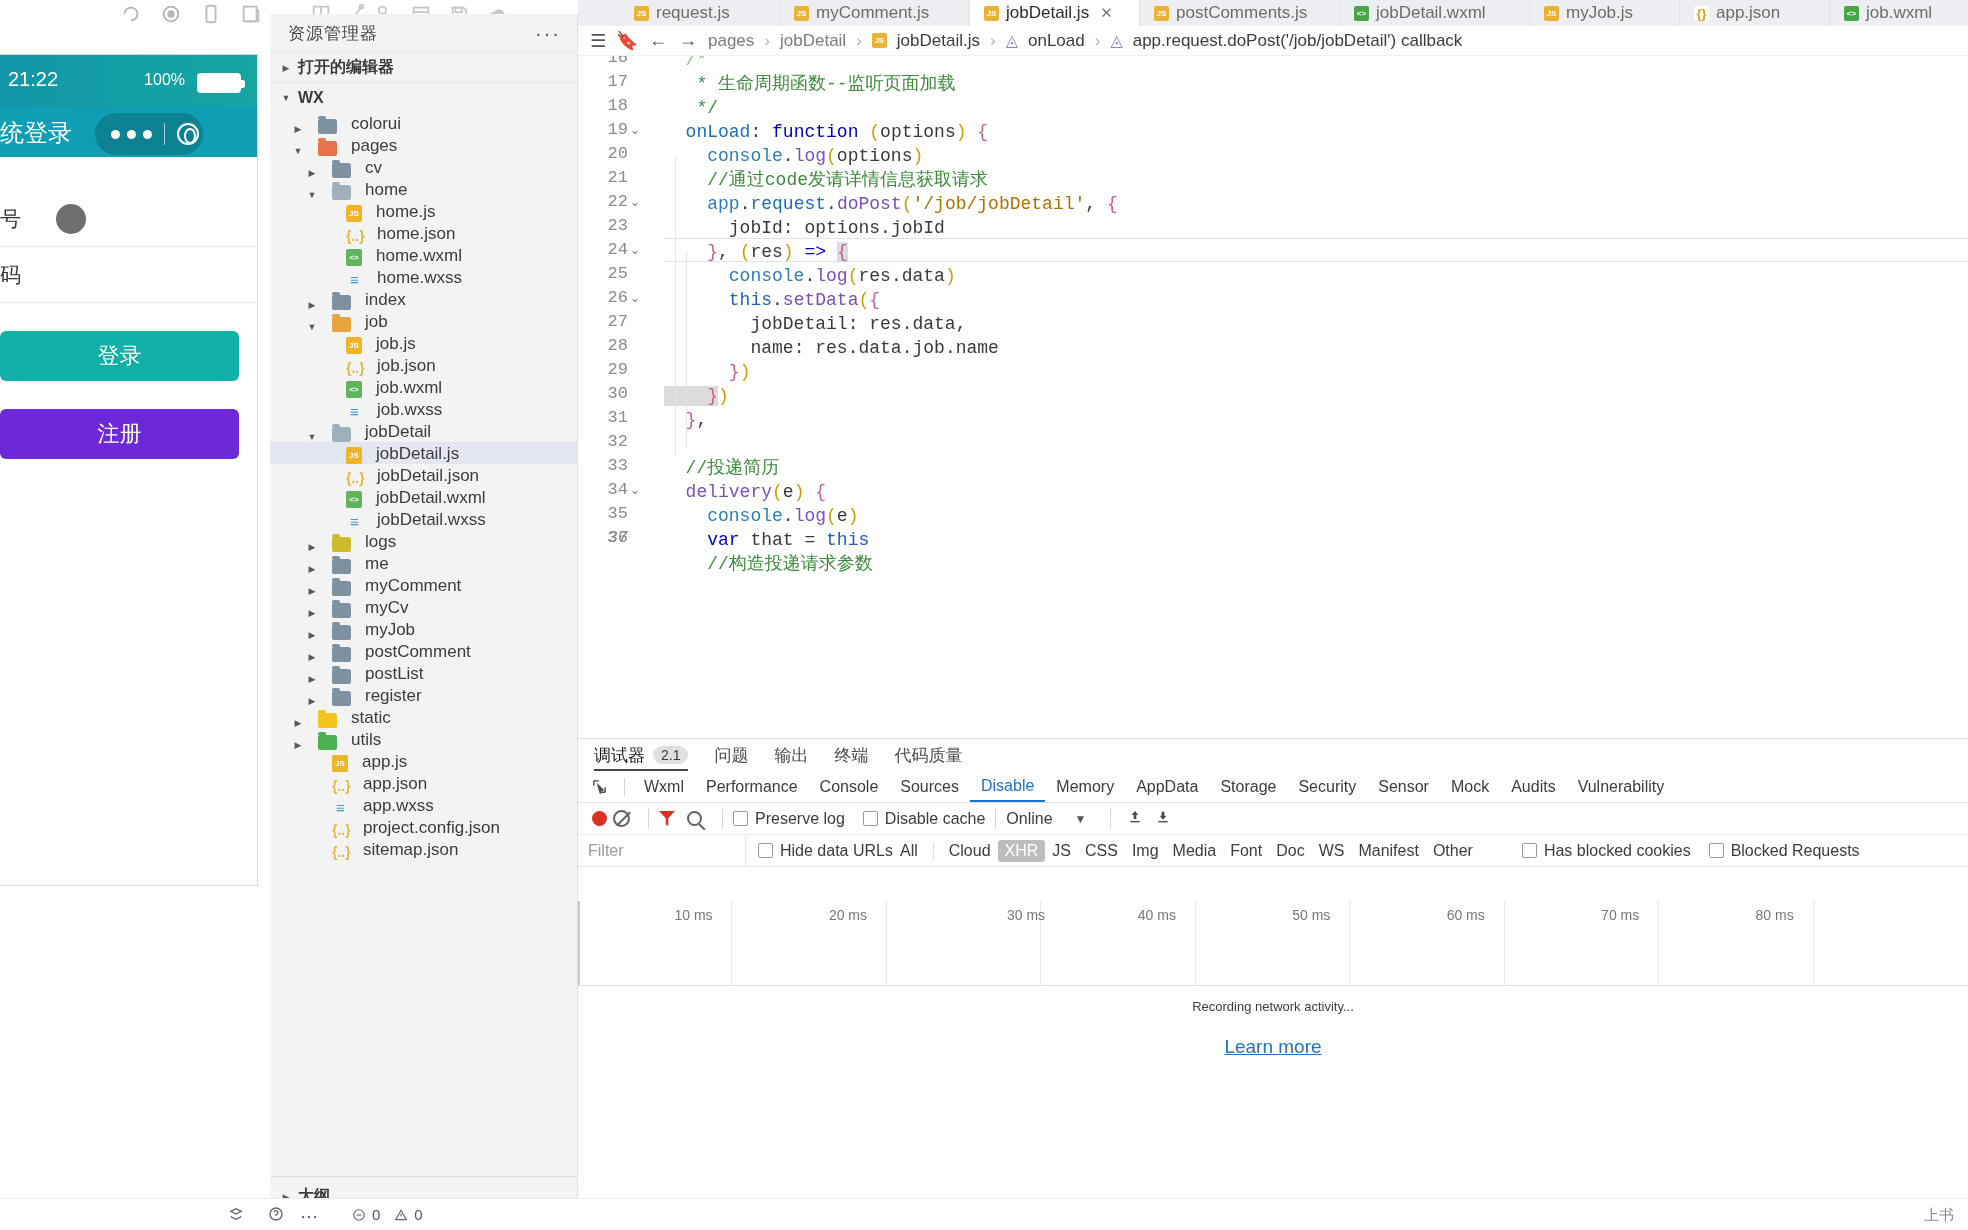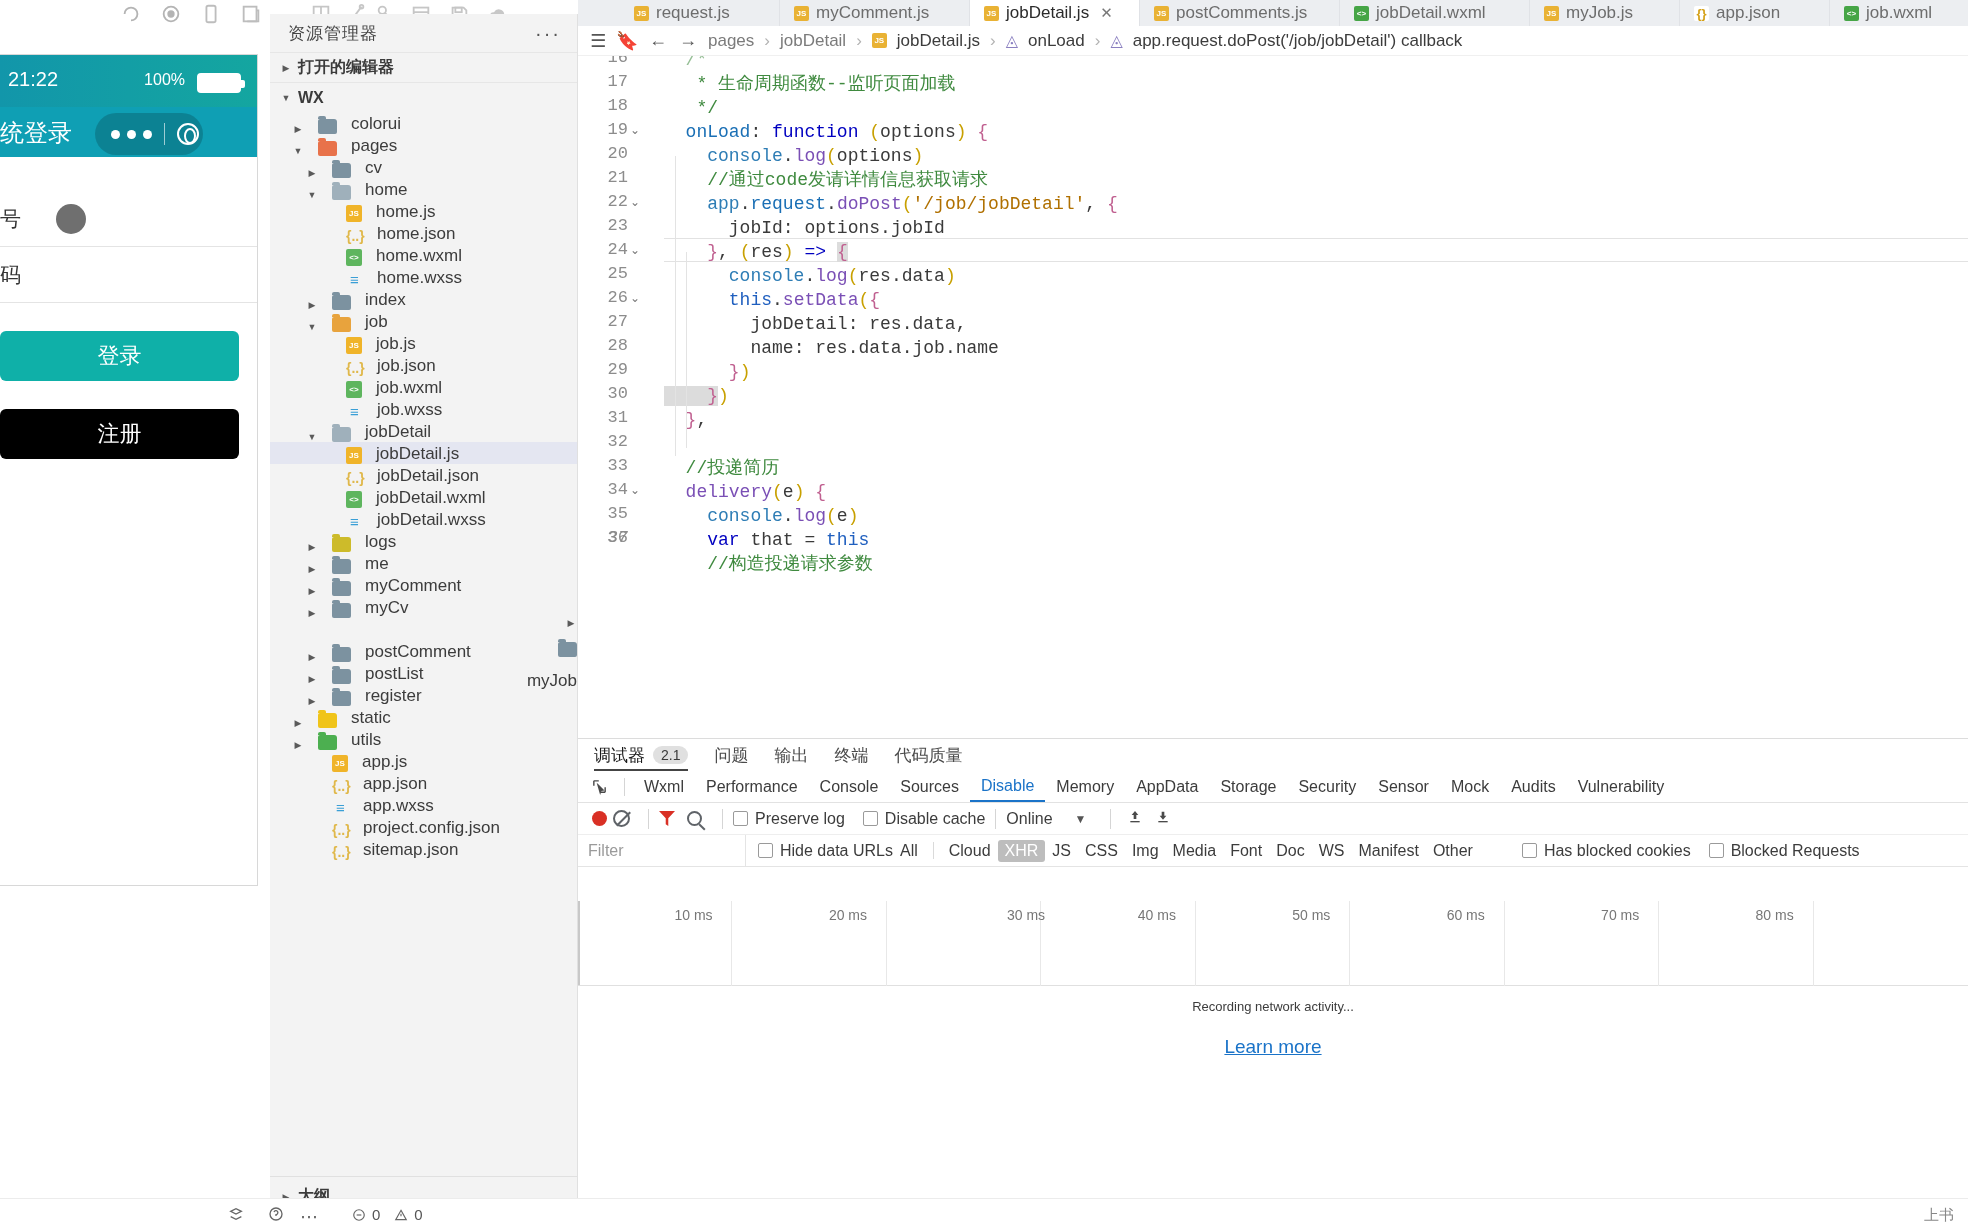--- a/index.html
+++ b/index.html
@@ -34,21 +34,21 @@
   .sim-caps .tgt:after { content:""; position:absolute; left:5px; top:3px; width:8px; height:12px;
                         border:2.5px solid #fff; border-radius:50%; }
   .sim-body { background:#fff; padding-top:34px; }
   .sim-field { position:relative; height:56px; border-bottom:1px solid #e4e4e4; margin:0 0 0 0;
                display:flex; align-items:center; }
   .sim-field .lbl { font-size:21px; color:#333; padding-left:0px; width:56px; }
   .sim-field .avatar { width:30px; height:30px; border-radius:50%; background:#6f6f6f; }
   .sim-btn { height:50px; margin:28px 18px 0 0; display:flex; align-items:center;
              justify-content:center; color:#fff; font-size:22px; border-radius:6px; }
   .sim-btn.primary { background:#0fb0a8; }
-  .sim-btn.secondary { background:#000000; }
+  .sim-btn.secondary { background:#6d28d9; }
 
   
   .topstrip { position:absolute; left:0; top:0; width:1968px; height:28px; background:#fff; }
   .topstrip .ic { position:absolute; top:3px; width:22px; height:22px; opacity:.55; }
 
   
   .tabbar { position:absolute; left:578px; top:0; width:1390px; height:26px;
             background:#eceef1; overflow:hidden; }
   .etab { position:absolute; top:0; height:26px; display:flex; align-items:center;
           gap:7px; padding:0 14px; font-size:17px; color:#6d6d6d; background:#eceef1;
@@ -386,21 +386,21 @@
         <div class="row" style="padding-left: 36px;">
           <span class="tw r"></span>
           <span class="folder"></span>
           <span>myComment</span>
         </div>
         <div class="row" style="padding-left: 36px;">
           <span class="tw r"></span>
           <span class="folder"></span>
           <span>myCv</span>
         </div>
-        <div class="row" style="padding-left: 36px; flex-direction: column;">
+        <div class="row" style="padding-left: 36px;">
           <span class="tw r"></span>
           <span class="folder"></span>
           <span>myJob</span>
         </div>
         <div class="row" style="padding-left: 36px;">
           <span class="tw r"></span>
           <span class="folder"></span>
           <span>postComment</span>
         </div>
         <div class="row" style="padding-left: 36px;">

